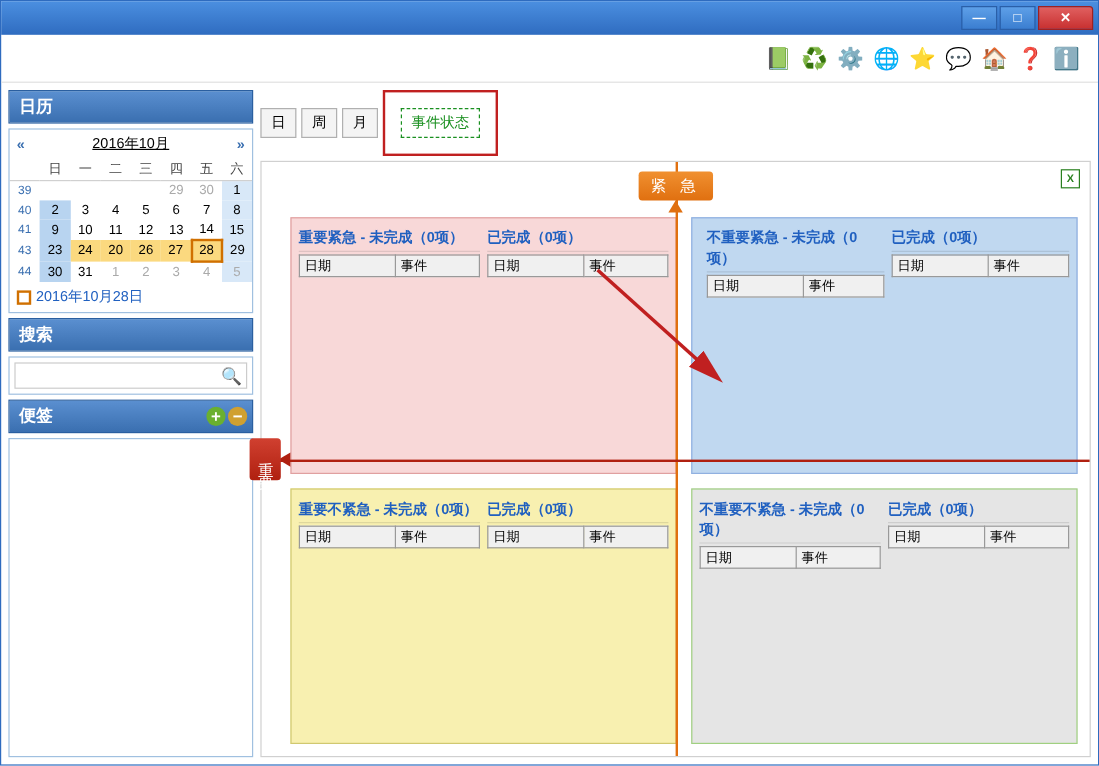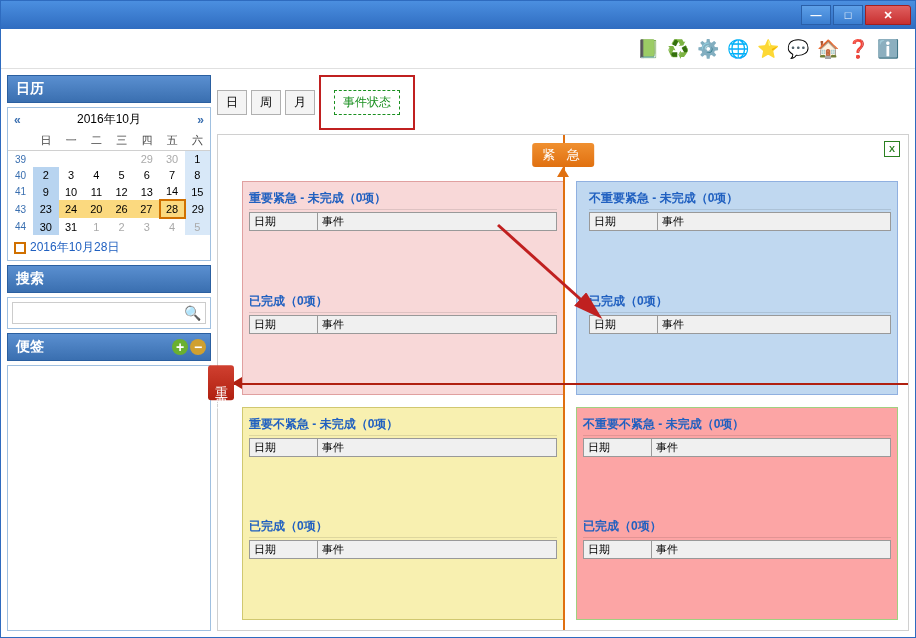--- a/index.html
+++ b/index.html
@@ -21,21 +21,21 @@
 .content { display: flex; height: calc(100% - 68px); padding: 6px; gap: 6px; }
 .sidebar { width: 204px; display: flex; flex-direction: column; gap: 4px; }
 
 
 .panel-header { background: linear-gradient(#5a8fd0, #3a6fb0); color: #fff; padding: 4px 8px; font-size: 14px; font-weight: bold; border: 1px solid #2a5fa0; }
 
 
 .cal-box { border: 1px solid #a0c0e0; background: #fff; }
 .cal-nav { display: flex; justify-content: space-between; align-items: center; padding: 3px 6px; font-size: 12px; }
 .cal-nav-btn { color: #3a6fb0; cursor: pointer; font-weight: bold; }
-.cal-title { flex: 1; text-align: center; }
+.cal-title { flex: 1; text-align: center; text-decoration: underline; }
 .cal-grid { width: 100%; border-collapse: collapse; font-size: 11px; }
 .cal-grid th, .cal-grid td { text-align: center; padding: 2px 0; width: 12.5%; }
 .cal-grid th { color: #444; font-weight: normal; border-bottom: 1px solid #d0d0d0; }
 .cal-grid td.wk { color: #3a6fb0; font-size: 10px; }
 .cal-grid td.othermonth { color: #aaa; }
 .cal-grid td.hl-week { background: #fbd97f; }
 .cal-grid td.today { border: 2px solid #d07000; background: #fbd97f; }
 .cal-grid td.sel { background: #b8d4f0; }
 .cal-grid td.weekend-bg { background: #d8e8f8; }
 .cal-footer { padding: 4px 6px; color: #2060c0; font-size: 12px; display: flex; align-items: center; gap: 4px; }
@@ -65,31 +65,31 @@
 
 .matrix-wrap { flex: 1; border: 1px solid #d0d0d0; position: relative; background: #fff; }
 .axis-urgent { position: absolute; top: 8px; left: 50%; transform: translateX(-50%); background: linear-gradient(#f09030, #e07010); color: #fff; padding: 3px 10px; border-radius: 3px; font-size: 13px; letter-spacing: 4px; z-index: 3; }
 .axis-important { position: absolute; left: -10px; top: 50%; transform: translateY(-50%); background: linear-gradient(#d04030, #b02010); color: #fff; padding: 10px 4px; border-radius: 3px; font-size: 13px; writing-mode: vertical-rl; letter-spacing: 4px; z-index: 3; }
 .axis-line-v { position: absolute; left: 50%; top: 0; bottom: 0; width: 2px; background: #e07010; z-index: 2; }
 .axis-line-h { position: absolute; top: 50%; left: 0; right: 0; height: 2px; background: #b02010; z-index: 2; }
 .arrow-up { position: absolute; left: 50%; top: 32px; transform: translateX(-50%); width: 0; height: 0; border-left: 6px solid transparent; border-right: 6px solid transparent; border-bottom: 10px solid #e07010; z-index: 2; }
 .arrow-left { position: absolute; top: 50%; left: 14px; transform: translateY(-50%); width: 0; height: 0; border-top: 6px solid transparent; border-bottom: 6px solid transparent; border-right: 10px solid #b02010; z-index: 2; }
 
 .matrix-grid { position: absolute; top: 46px; left: 24px; right: 10px; bottom: 10px; display: grid; grid-template-columns: 1fr 1fr; grid-template-rows: 1fr 1fr; gap: 12px; }
-.quad { border: 1px solid; padding: 6px; display: flex; flex-direction: column; gap: 6px; }
+.quad { border: 1px solid; padding: 6px; display: flex; flex-direction: row; gap: 6px; }
 .quad-pink { background: #f8d8d8; border-color: #e0a0a0; }
 .quad-blue { background: #c0d8f0; border-color: #90b0e0; padding-left: 12px; }
 .quad-yellow { background: #f8f0b0; border-color: #d0c870; }
-.quad-green { background: #fca5a5; border-color: #a0d080; }
+.quad-green { background: #e5e5e5; border-color: #a0d080; }
 
 .section { flex: 1; }
 .sec-title { color: #2060c0; font-weight: bold; font-size: 12px; padding: 2px 0; border-bottom: 1px solid rgba(0,0,0,0.1); }
 .sec-table { width: 100%; border-collapse: collapse; margin-top: 2px; font-size: 11px; }
 .sec-table th { text-align: left; border: 1px solid #999; background: #f0f0f0; padding: 1px 4px; font-weight: normal; }
-.sec-table th:first-child { width: 68px; }
+.sec-table th:first-child { width: 80px; }
 
 .excel-icon { position: absolute; top: 6px; right: 8px; width: 16px; height: 16px; border: 1px solid #2a8020; background: #fff; color: #2a8020; font-size: 9px; font-weight: bold; display: flex; align-items: center; justify-content: center; cursor: pointer; z-index: 4; }
 
 
 .red-arrow { position: absolute; top: 80px; left: 270px; z-index: 5; pointer-events: none; }
 </style>
 </head>
 <body>
 
 <div class="window">

